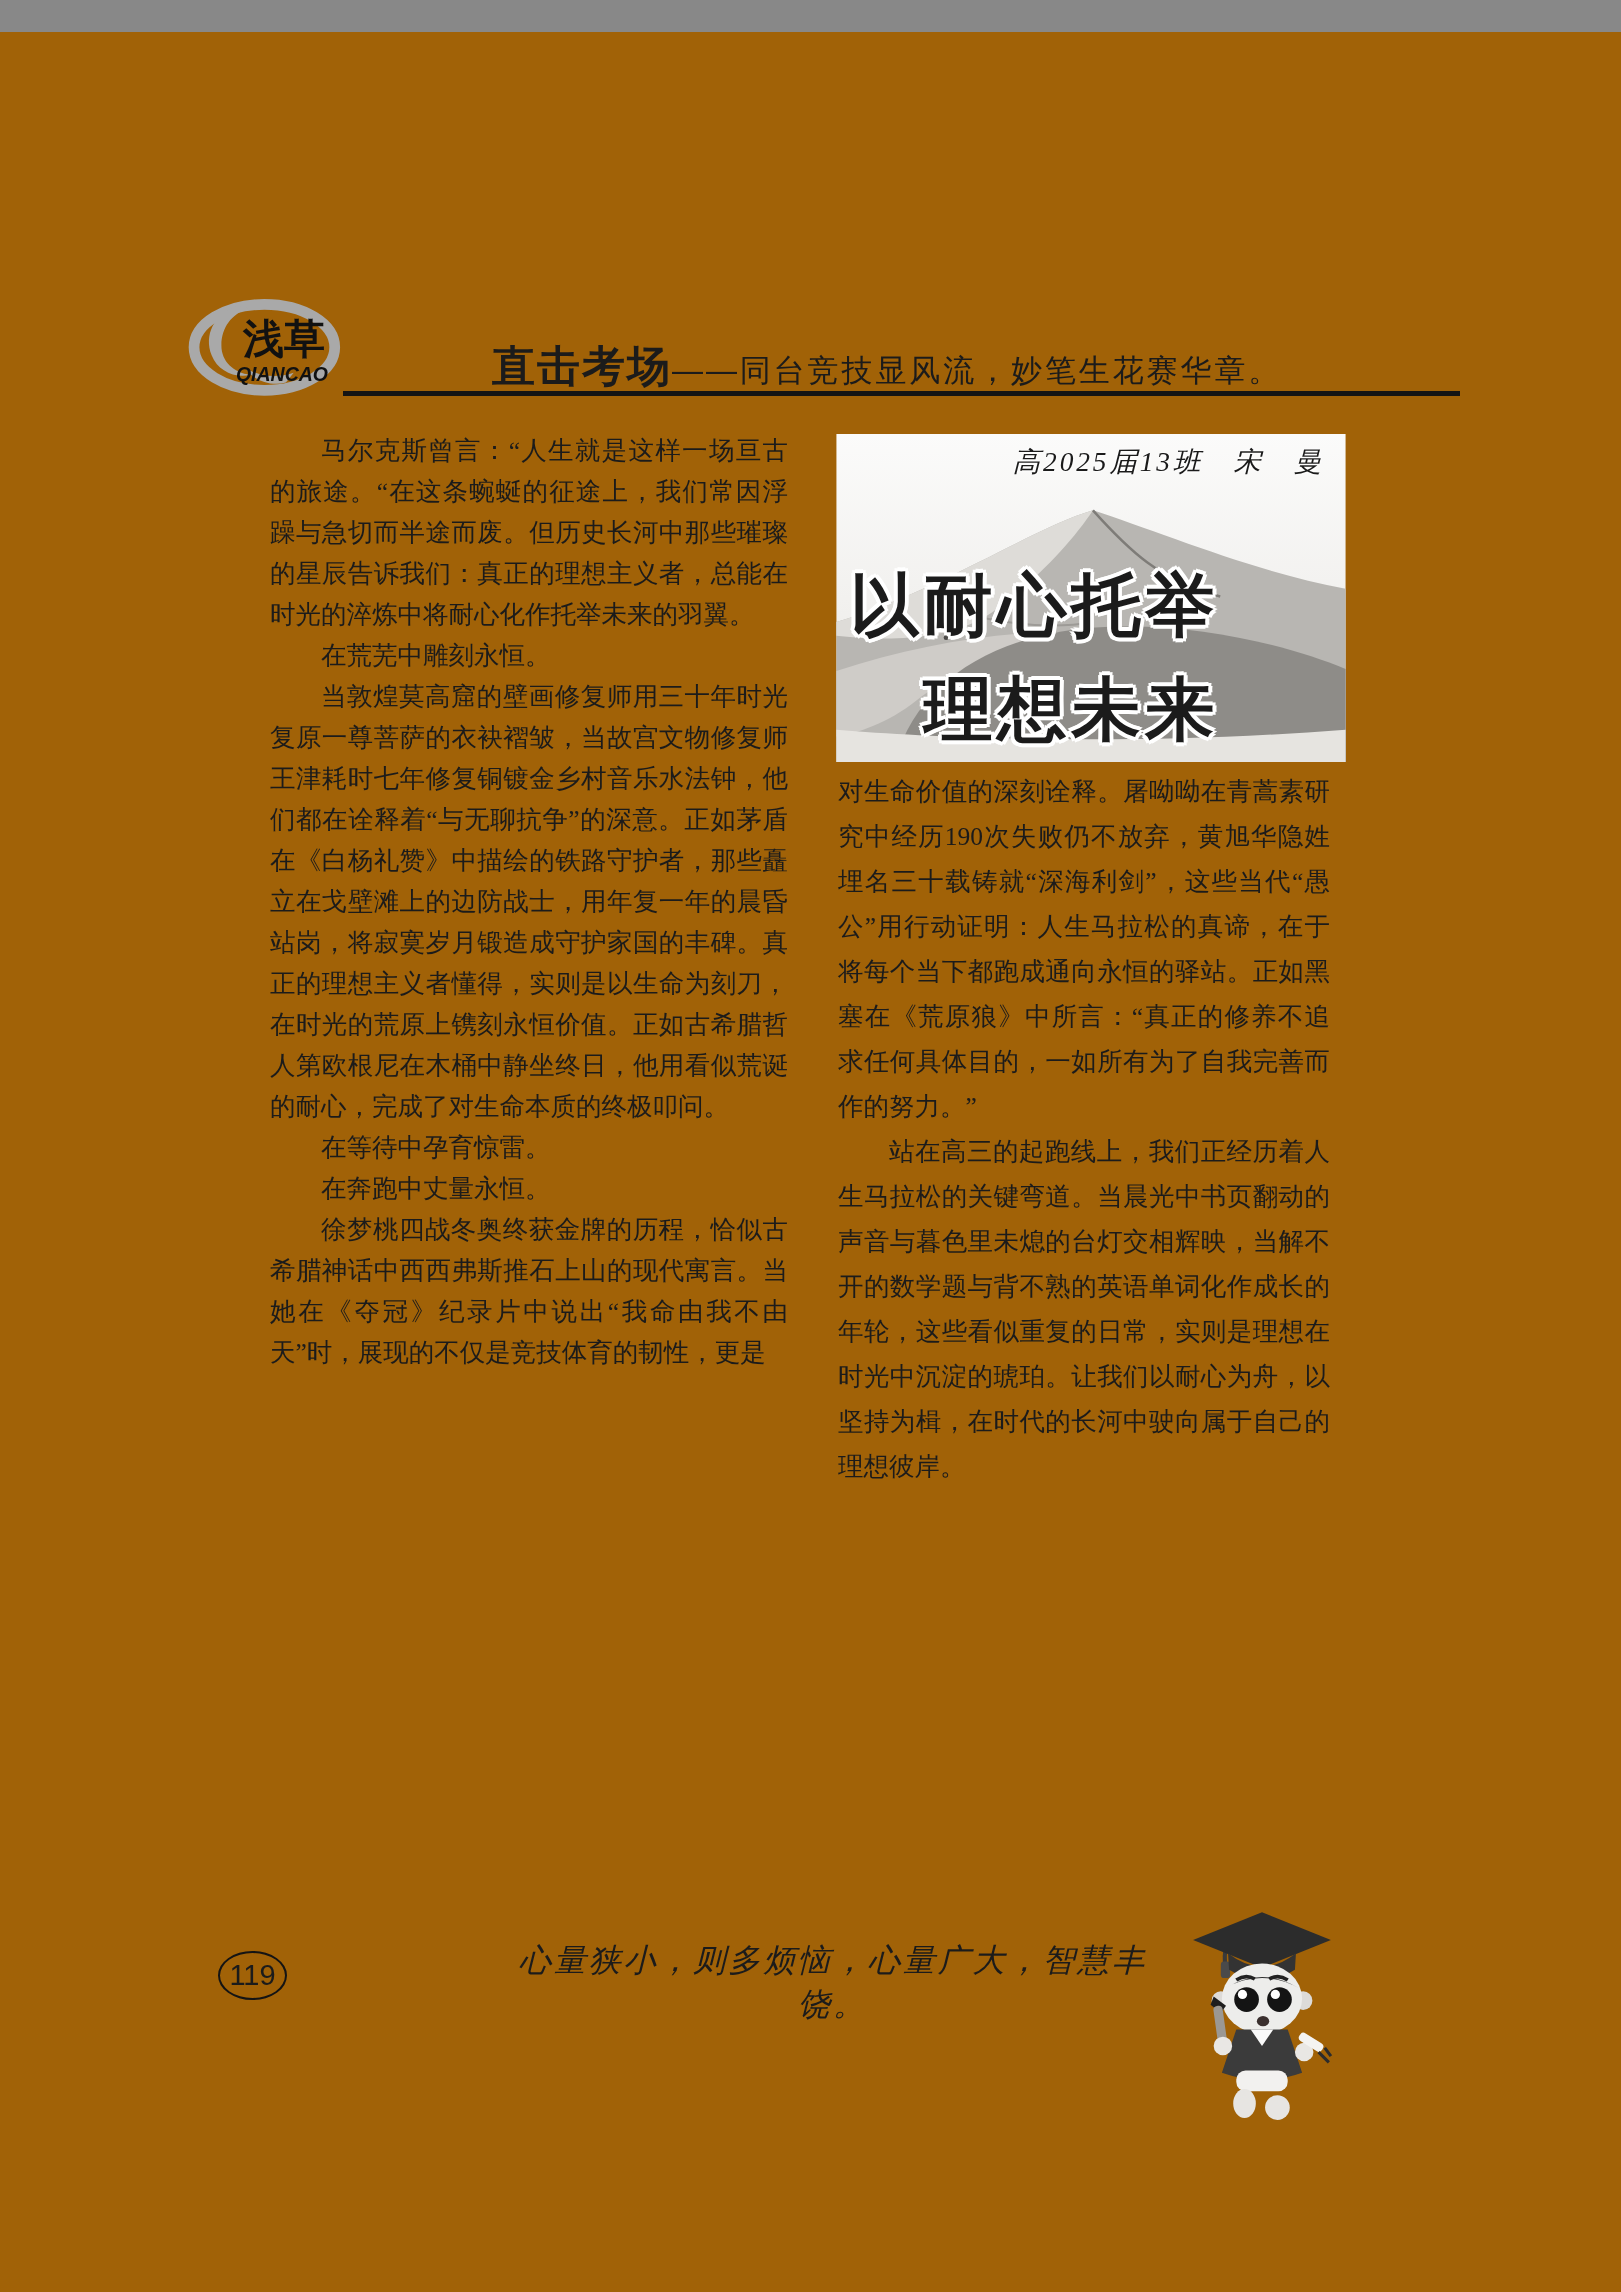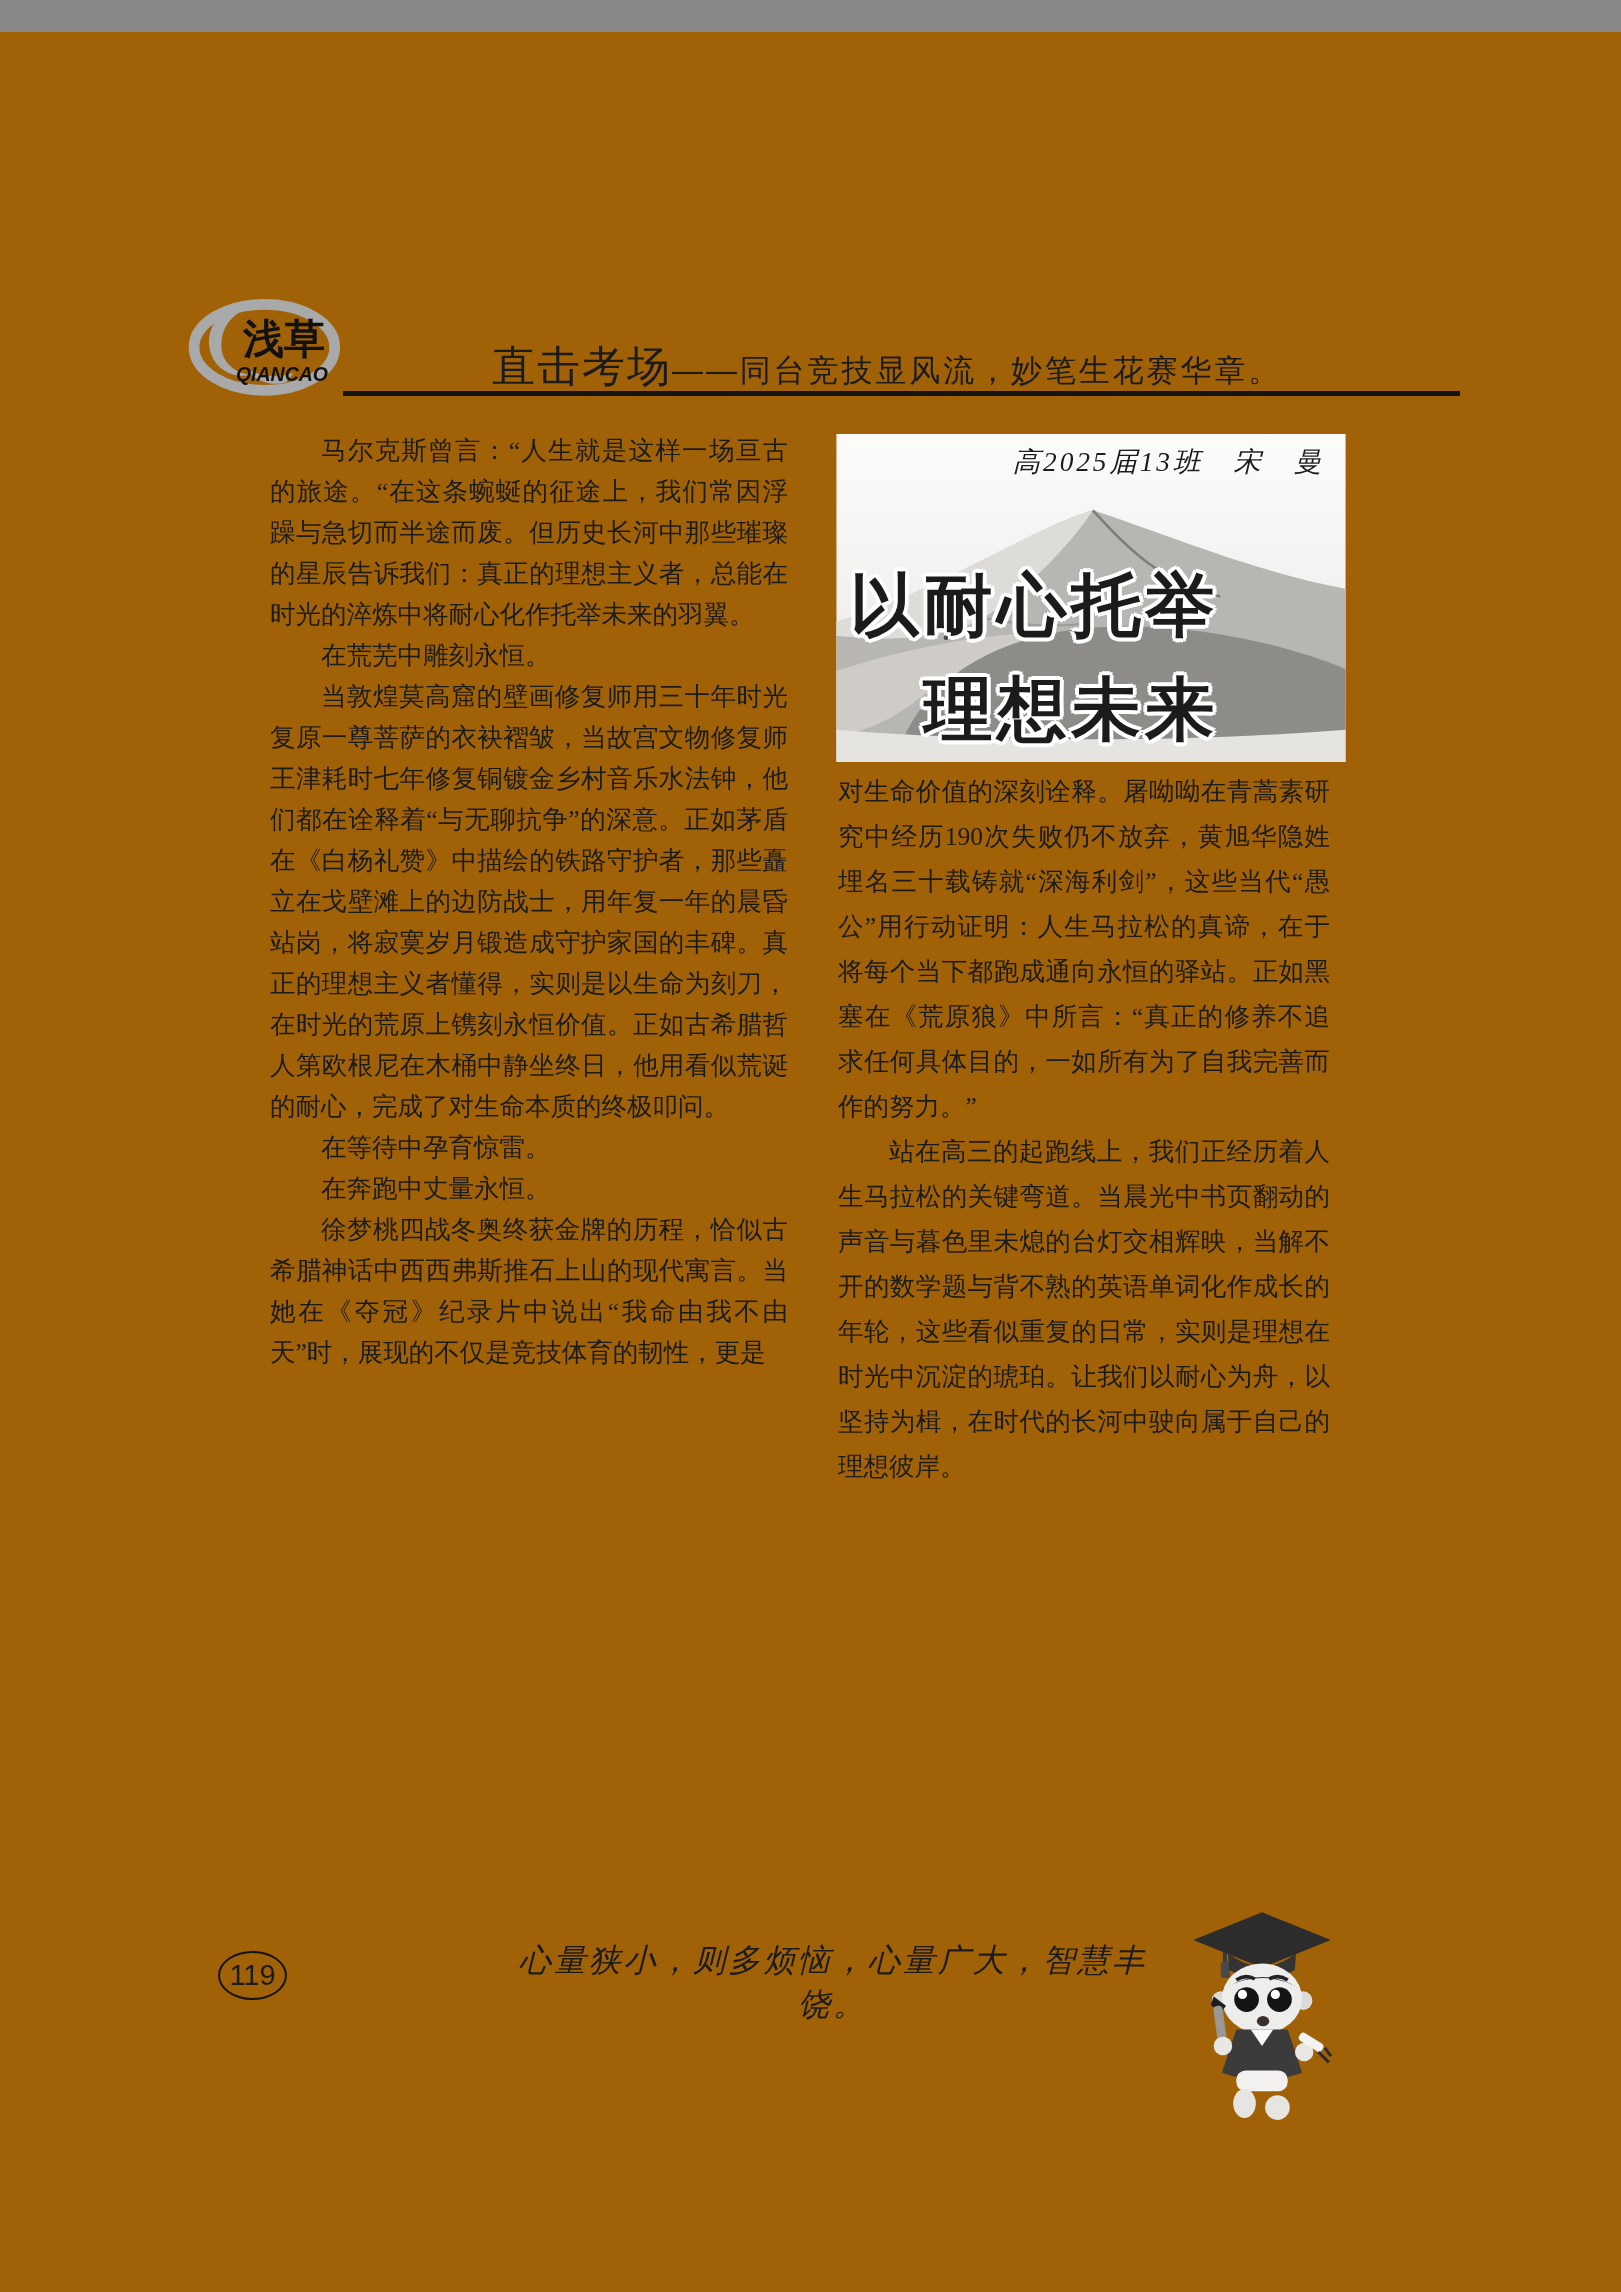--- a/index.html
+++ b/index.html
@@ -3,21 +3,21 @@
 <meta charset="utf-8">
 <style>
   html,body{margin:0;padding:0;background:#888;}
   .page{
     position:relative;width:1621px;height:2293px;background:#a16207;
     font-family:"Liberation Serif","DejaVu Serif",serif;color:#1b1b1b;overflow:hidden;margin-top:32px;
   }
   
   .logo{position:absolute;left:147px;top:245px;width:225px;height:127px;}
   .section-head{position:absolute;left:492px;top:306px;white-space:nowrap;}
-  .section-title{font-family:"Liberation Sans","DejaVu Sans",sans-serif;font-weight:normal;font-size:43px;letter-spacing:2px;}
+  .section-title{font-family:"Liberation Sans","DejaVu Sans",sans-serif;font-weight:bold;font-size:43px;letter-spacing:2px;}
   .section-tagline{font-family:"Liberation Sans","DejaVu Sans",sans-serif;font-size:31px;letter-spacing:2.9px;}
   .header-rule{position:absolute;left:343px;top:359px;width:1117px;height:4.9px;background:#141414;}
   
   .col{position:absolute;text-align:justify;font-size:25.5px;}
   .col p{margin:0;}
   .col-left{left:270px;top:398px;width:518px;line-height:41px;height:1451px;}
   .col-right{left:838px;top:737px;width:492px;line-height:45px;}
   .indent{text-indent:2em;}
   .subhead{text-indent:2em;}
   

